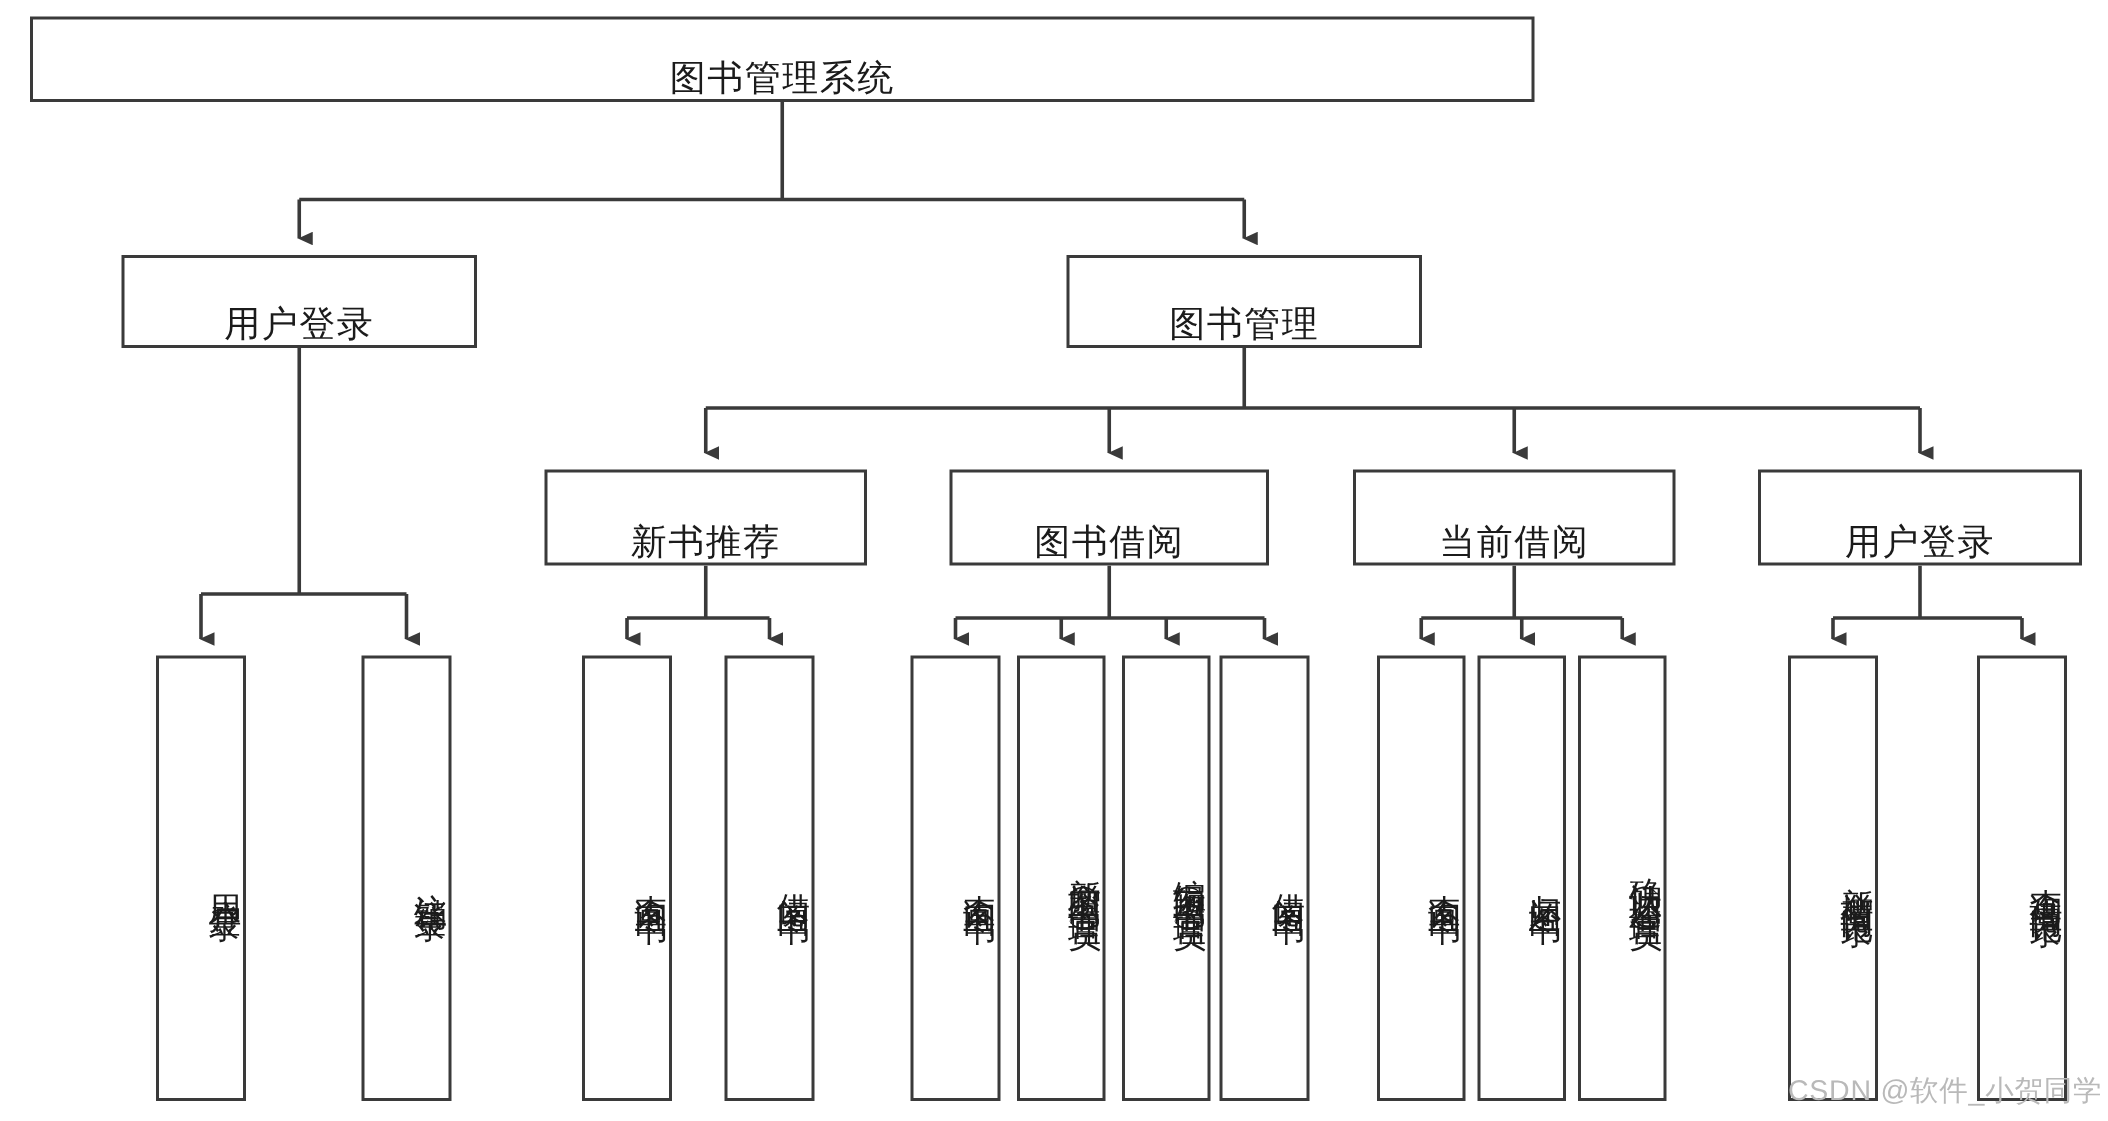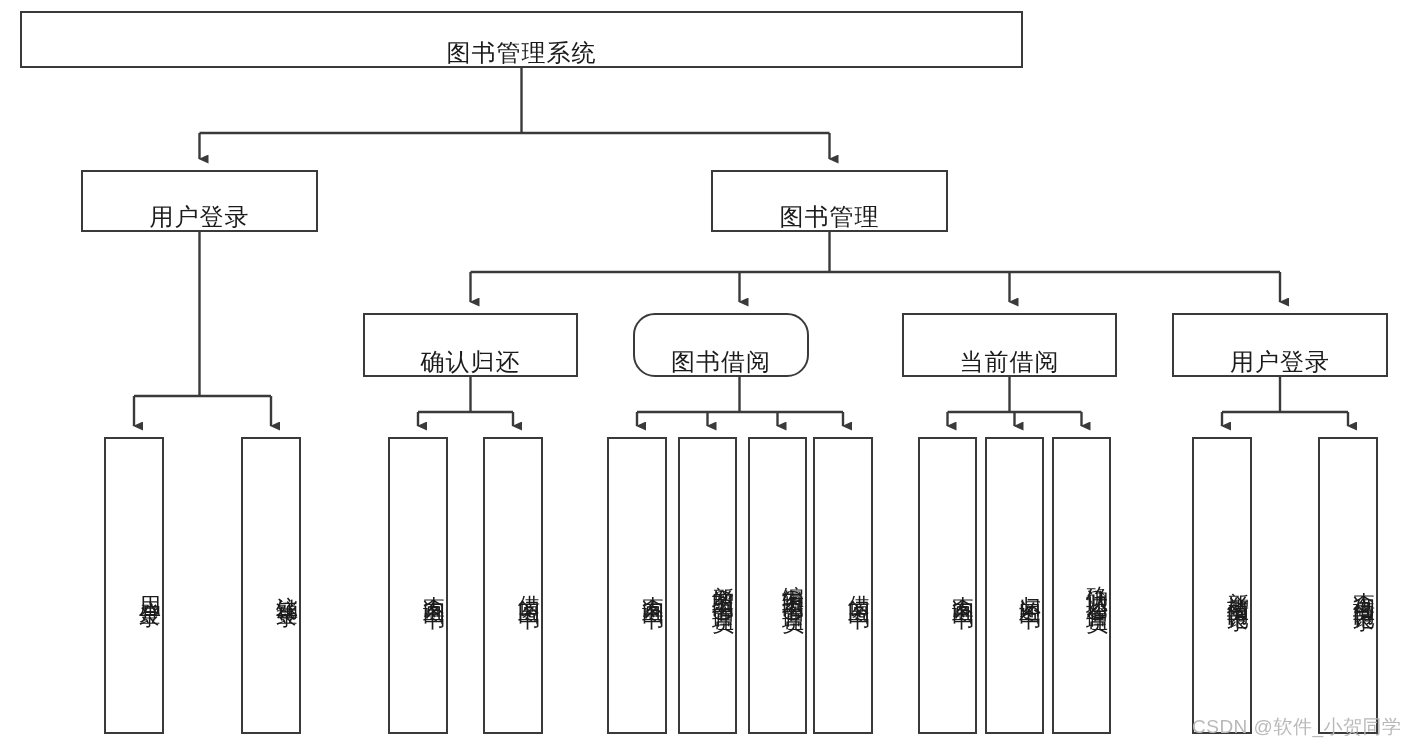--- a/index.html
+++ b/index.html
@@ -119,23 +119,23 @@
       <div class="node horiz" style="left: 20px; top: 11px; width: 1003px; height: 57px;">
         <span>图书管理系统</span>
       </div>
       <div class="node horiz" style="left: 81px; top: 170px; width: 237px; height: 62px;">
         <span>用户登录</span>
       </div>
       <div class="node horiz" style="left: 711px; top: 170px; width: 237px; height: 62px;">
         <span>图书管理</span>
       </div>
       <div class="node horiz" style="left: 363px; top: 313px; width: 215px; height: 64px;">
-        <span>确认归还</span>
+        <span>新书推荐</span>
       </div>
-      <div class="node horiz" style="left: 633px; top: 313px; width: 176px; height: 64px; border-radius: 22px;">
+      <div class="node horiz" style="left: 633px; top: 313px; width: 213px; height: 64px;">
         <span>图书借阅</span>
       </div>
       <div class="node horiz" style="left: 902px; top: 313px; width: 215px; height: 64px;">
         <span>当前借阅</span>
       </div>
       <div class="node horiz" style="left: 1172px; top: 313px; width: 216px; height: 64px;">
         <span>用户登录</span>
       </div>
       <div class="node vert" style="left: 104px; top: 437px; width: 60px; height: 297px;">
         <span class="vlabel">用户登录</span>

